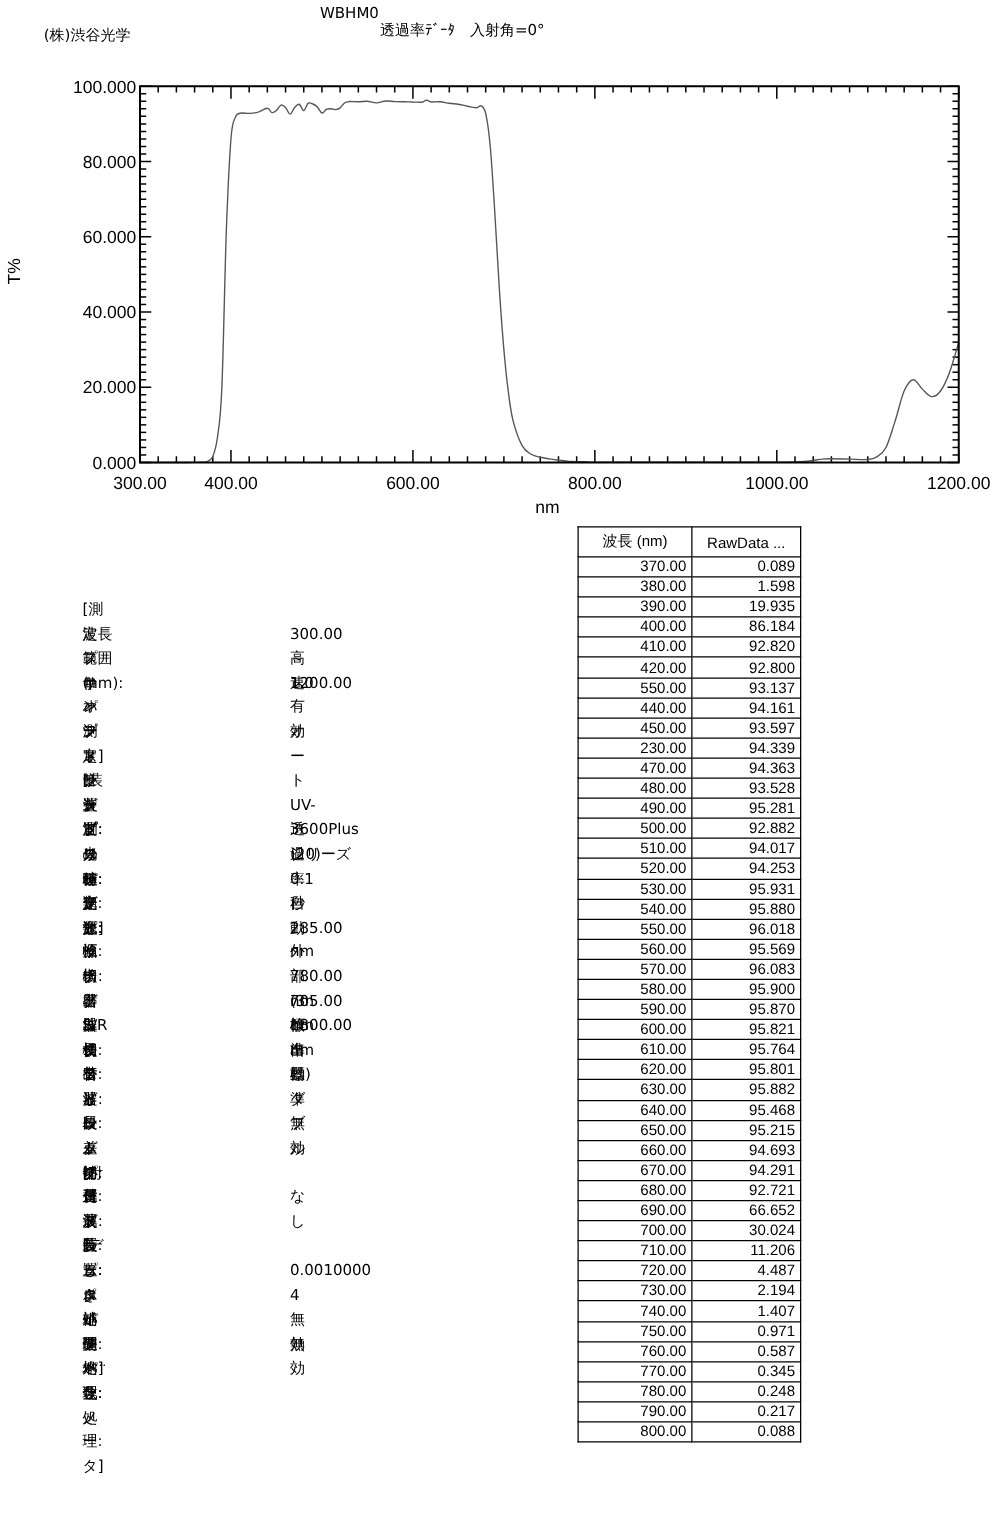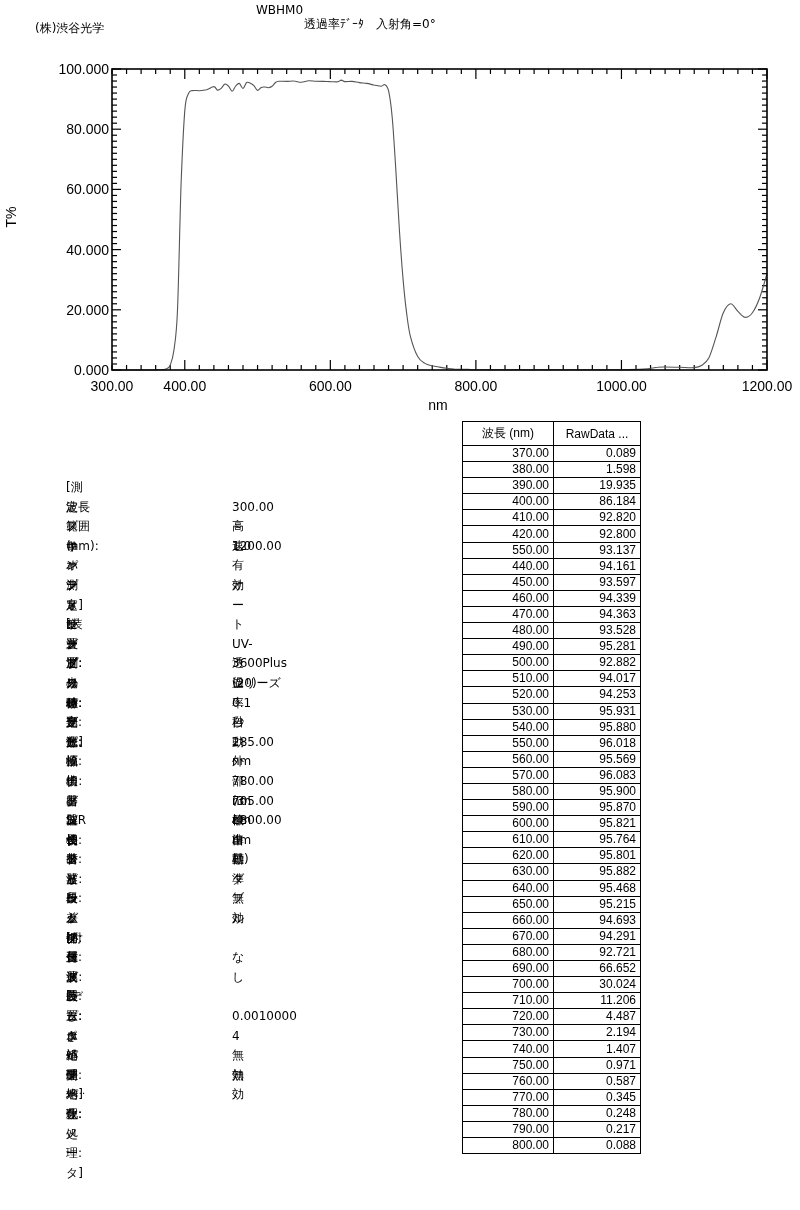--- a/index.html
+++ b/index.html
@@ -402,21 +402,21 @@
       </tr>
       <tr>
         <td class="c1">440.00</td>
         <td class="c2">94.161</td>
       </tr>
       <tr>
         <td class="c1">450.00</td>
         <td class="c2">93.597</td>
       </tr>
       <tr>
-        <td class="c1">460.00</td>
+        <td class="c1">230.00</td>
         <td class="c2">94.339</td>
       </tr>
       <tr>
         <td class="c1">470.00</td>
         <td class="c2">94.363</td>
       </tr>
       <tr>
         <td class="c1">480.00</td>
         <td class="c2">93.528</td>
       </tr>

